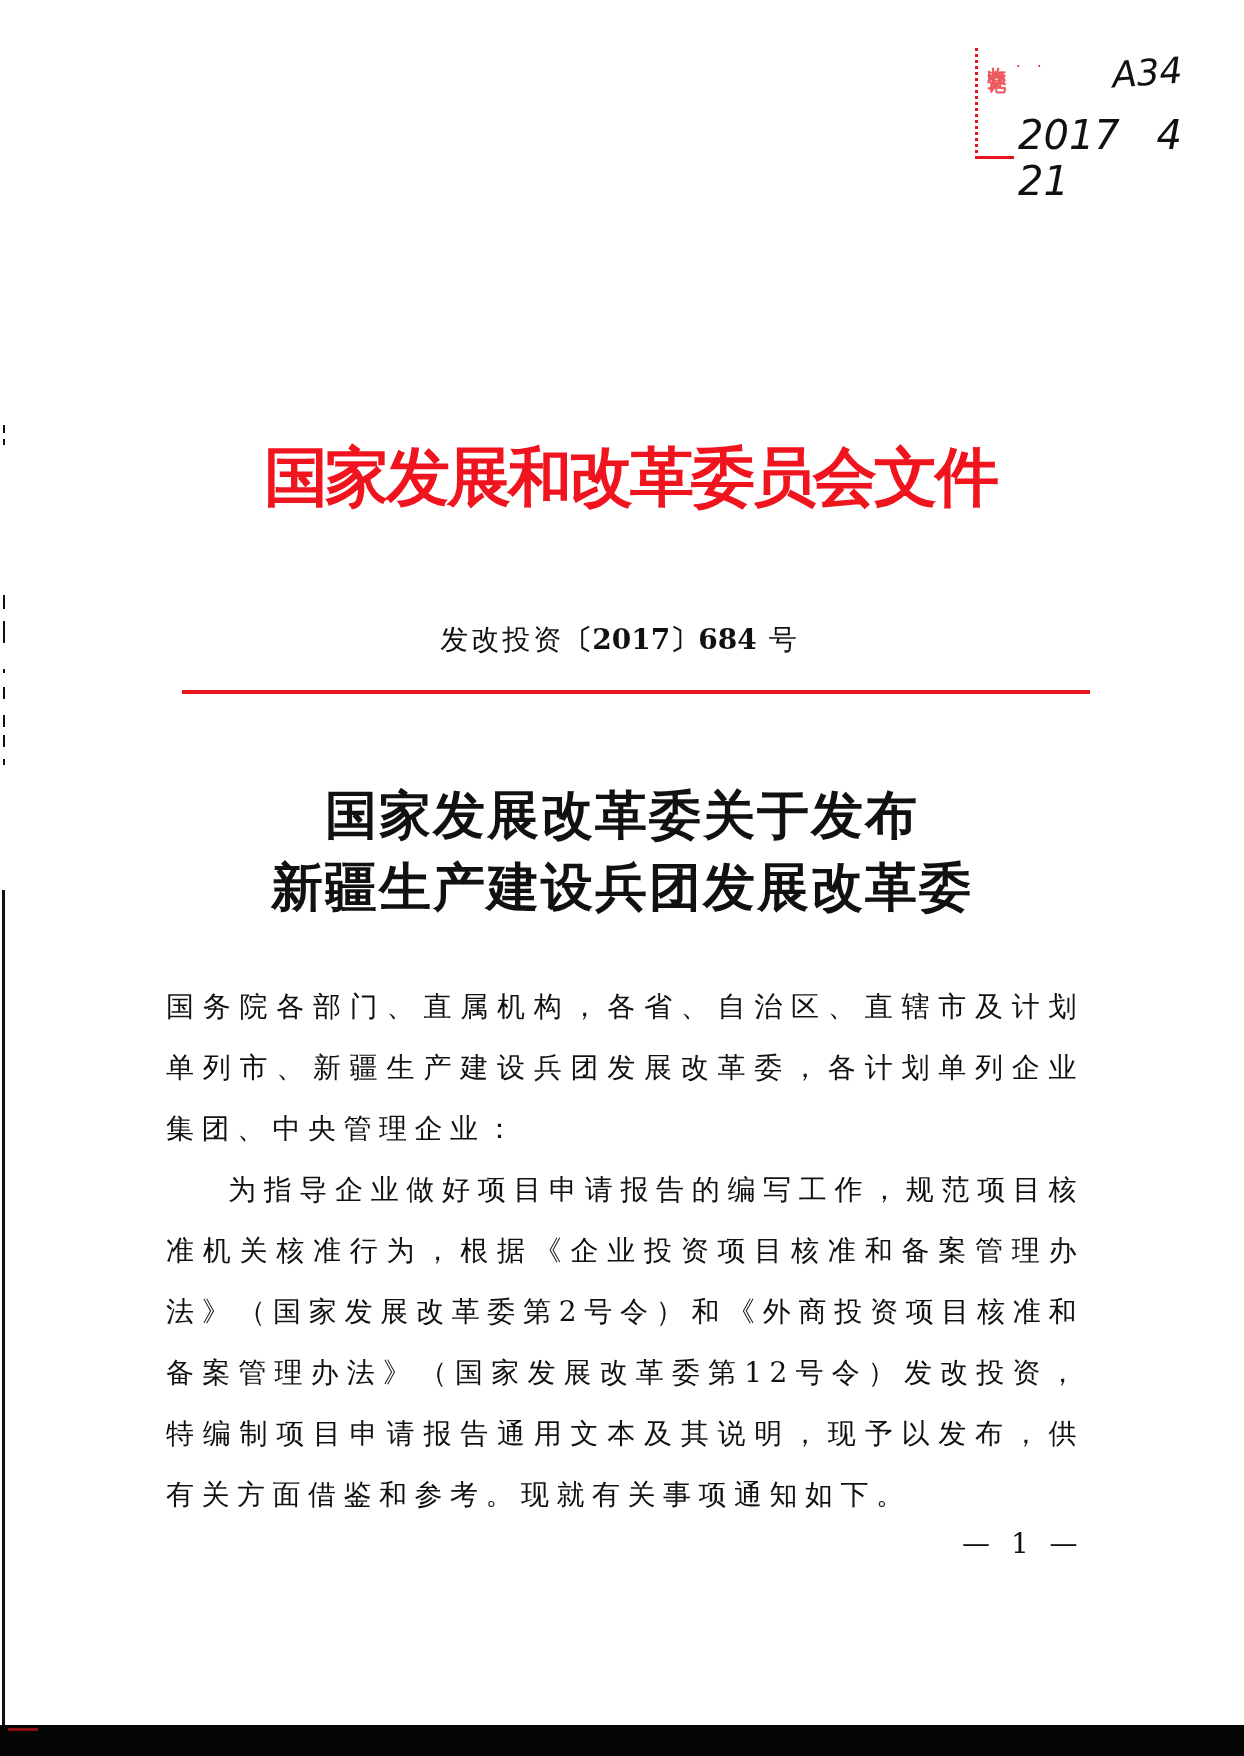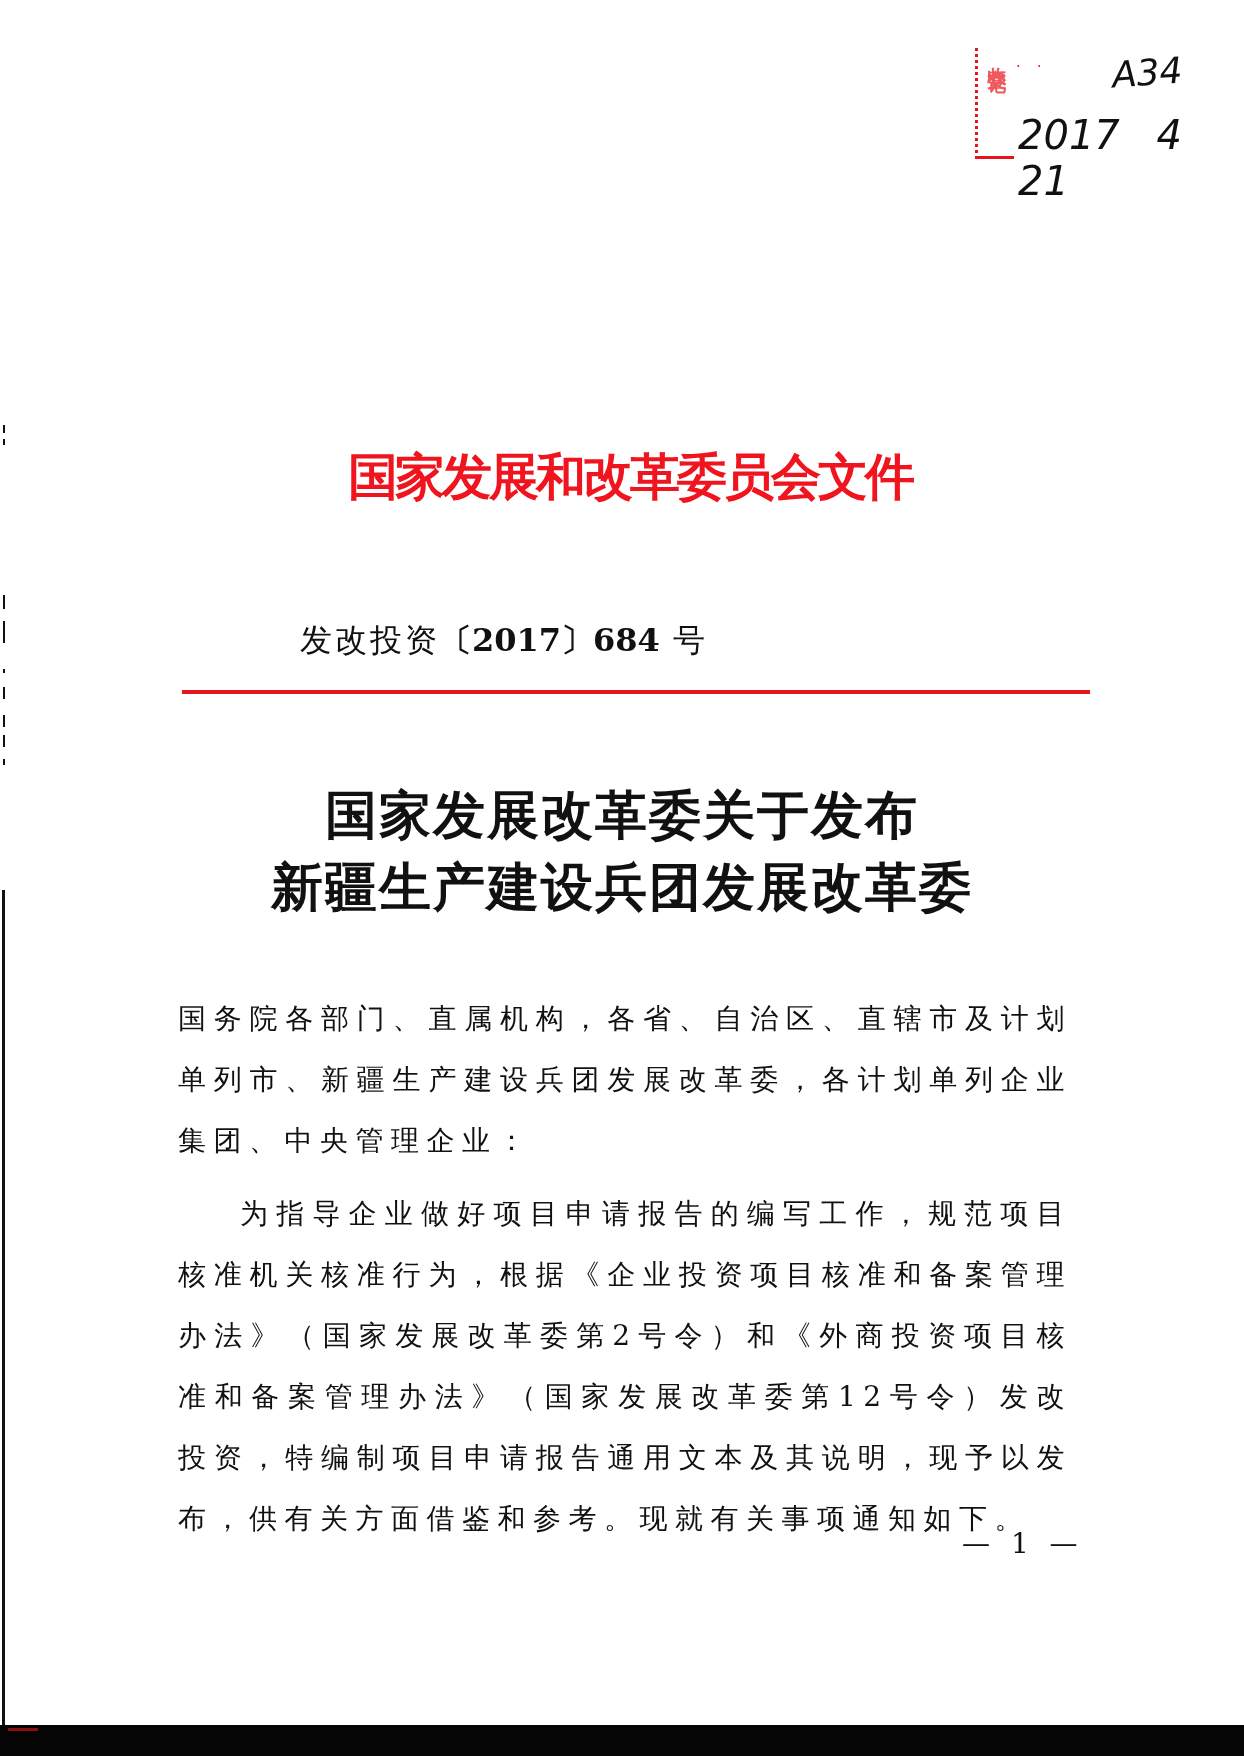--- a/index.html
+++ b/index.html
@@ -21,42 +21,42 @@
     position:absolute; left:1112px; top:52px; font-family:"DejaVu Sans", sans-serif;
     font-size:36px; font-style:italic; color:#111; transform:rotate(-4deg);
   }
   .hand-date {
     position:absolute; left:1018px; top:112px; font-family:"DejaVu Sans", sans-serif;
     font-size:40px; color:#111; word-spacing:24px; font-style:italic;
   }
   .letterhead {
     position:absolute; left:180px; top:432px; width:900px; text-align:center;
     color:#f0141e; font-family:"DejaVu Sans", sans-serif; font-weight:bold;
-    font-size:50px; letter-spacing:-3px; line-height:90px;
+    font-size:64px; letter-spacing:-3px; line-height:90px;
   }
   .docno {
-    position:absolute; left:300px; top:620px; width:640px; 
-    font-size:32px; letter-spacing:3px; line-height:40px;
+    position:absolute; left:300px; top:620px; width:640px; text-align:center;
+    font-size:28px; letter-spacing:3px; line-height:40px;
   }
   .docno .num { font-weight:bold; letter-spacing:0; }
   .red-rule {
     position:absolute; left:182px; top:690px; width:908px; height:4px; background:#e8141b;
   }
   .title {
     position:absolute; left:200px; width:844px; text-align:center;
     font-family:"DejaVu Sans", sans-serif; font-weight:bold; font-size:52px;
     letter-spacing:2px; line-height:54px;
   }
   .title.l1 { top:788px; }
   .title.l2 { top:860px; }
   .body {
     position:absolute; left:166px; top:976px; width:918px;
     font-size:28px; line-height:61px; letter-spacing:7.5px; text-align:justify;
   }
-  .body p { margin:12px; }
+  .body p { margin:0; }
   .body p.indent { text-indent:62px; }
   .page-no {
     position:absolute; left:962px; top:1527px; font-size:28px; letter-spacing:6px;
   }
   .left-marks { position:absolute; left:3px; top:425px; width:3px; }
   .lm { position:absolute; left:0; width:2px; background:#111; }
   .left-border { position:absolute; left:2px; top:890px; width:3px; height:860px; background:#111; }
   .bottom-bar { position:absolute; left:0; top:1725px; width:1244px; height:31px; background:#050505; }
   .bottom-red { position:absolute; left:8px; top:1728px; width:30px; height:3px; background:#8a1010; }
 </style>

